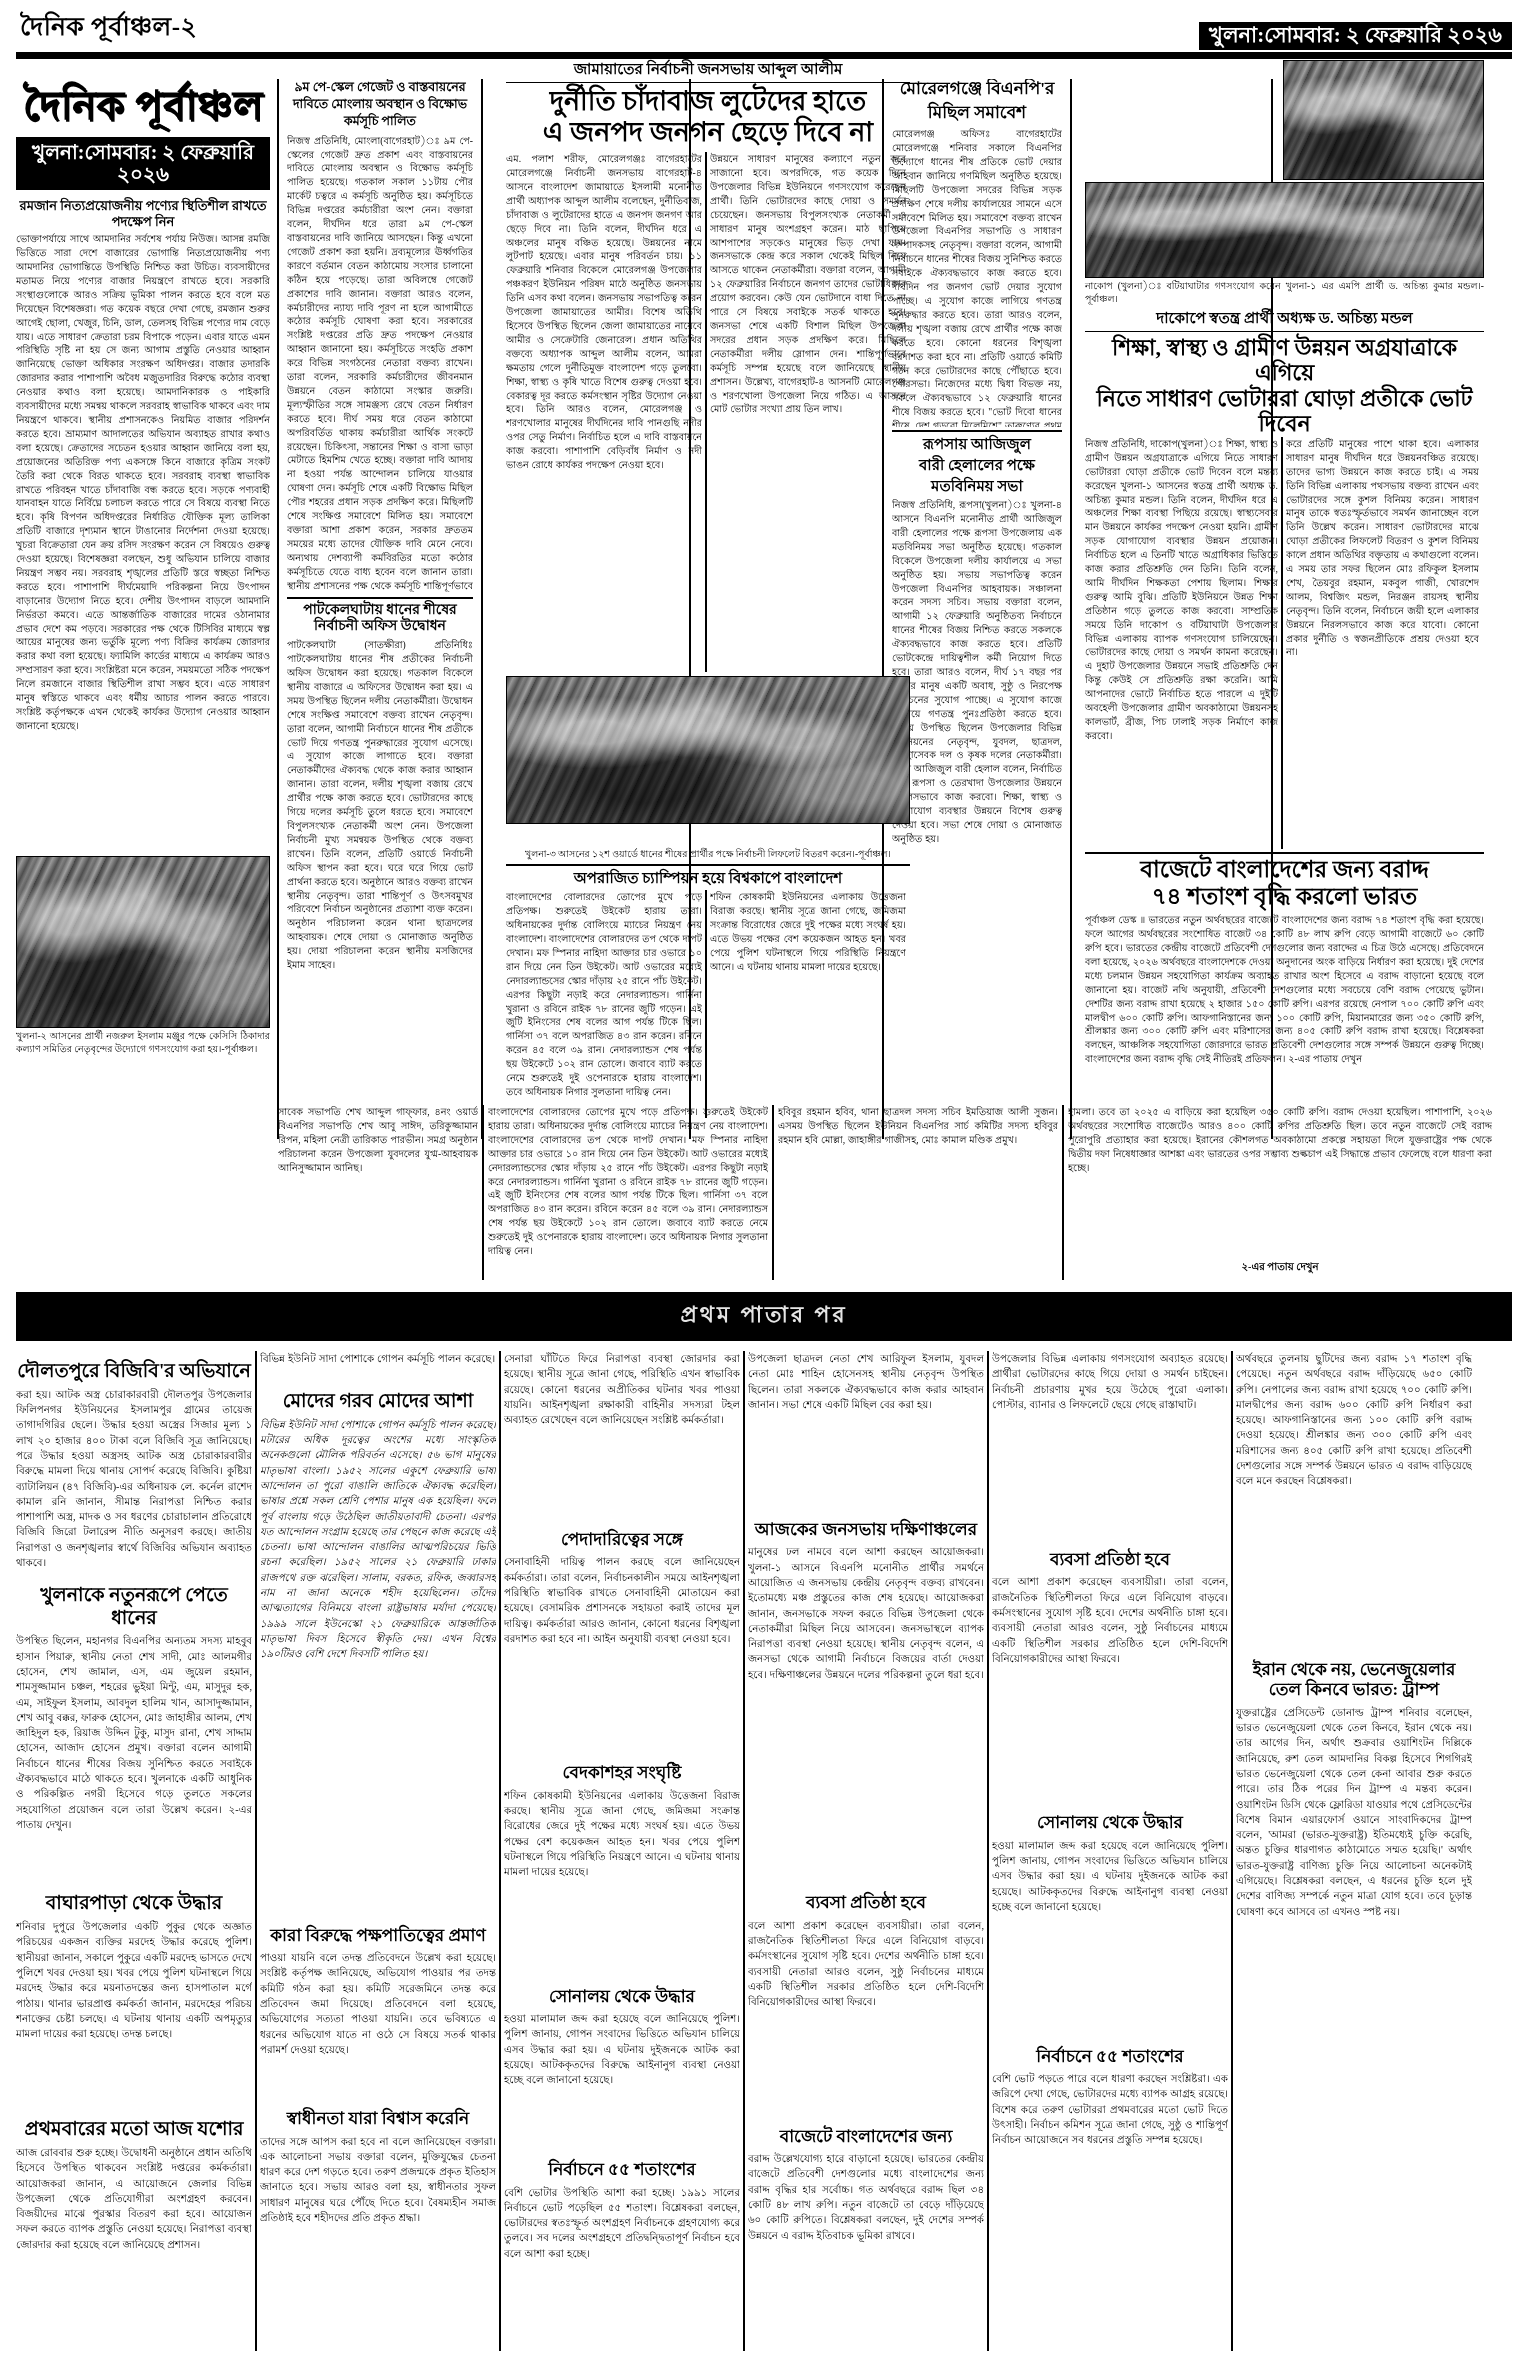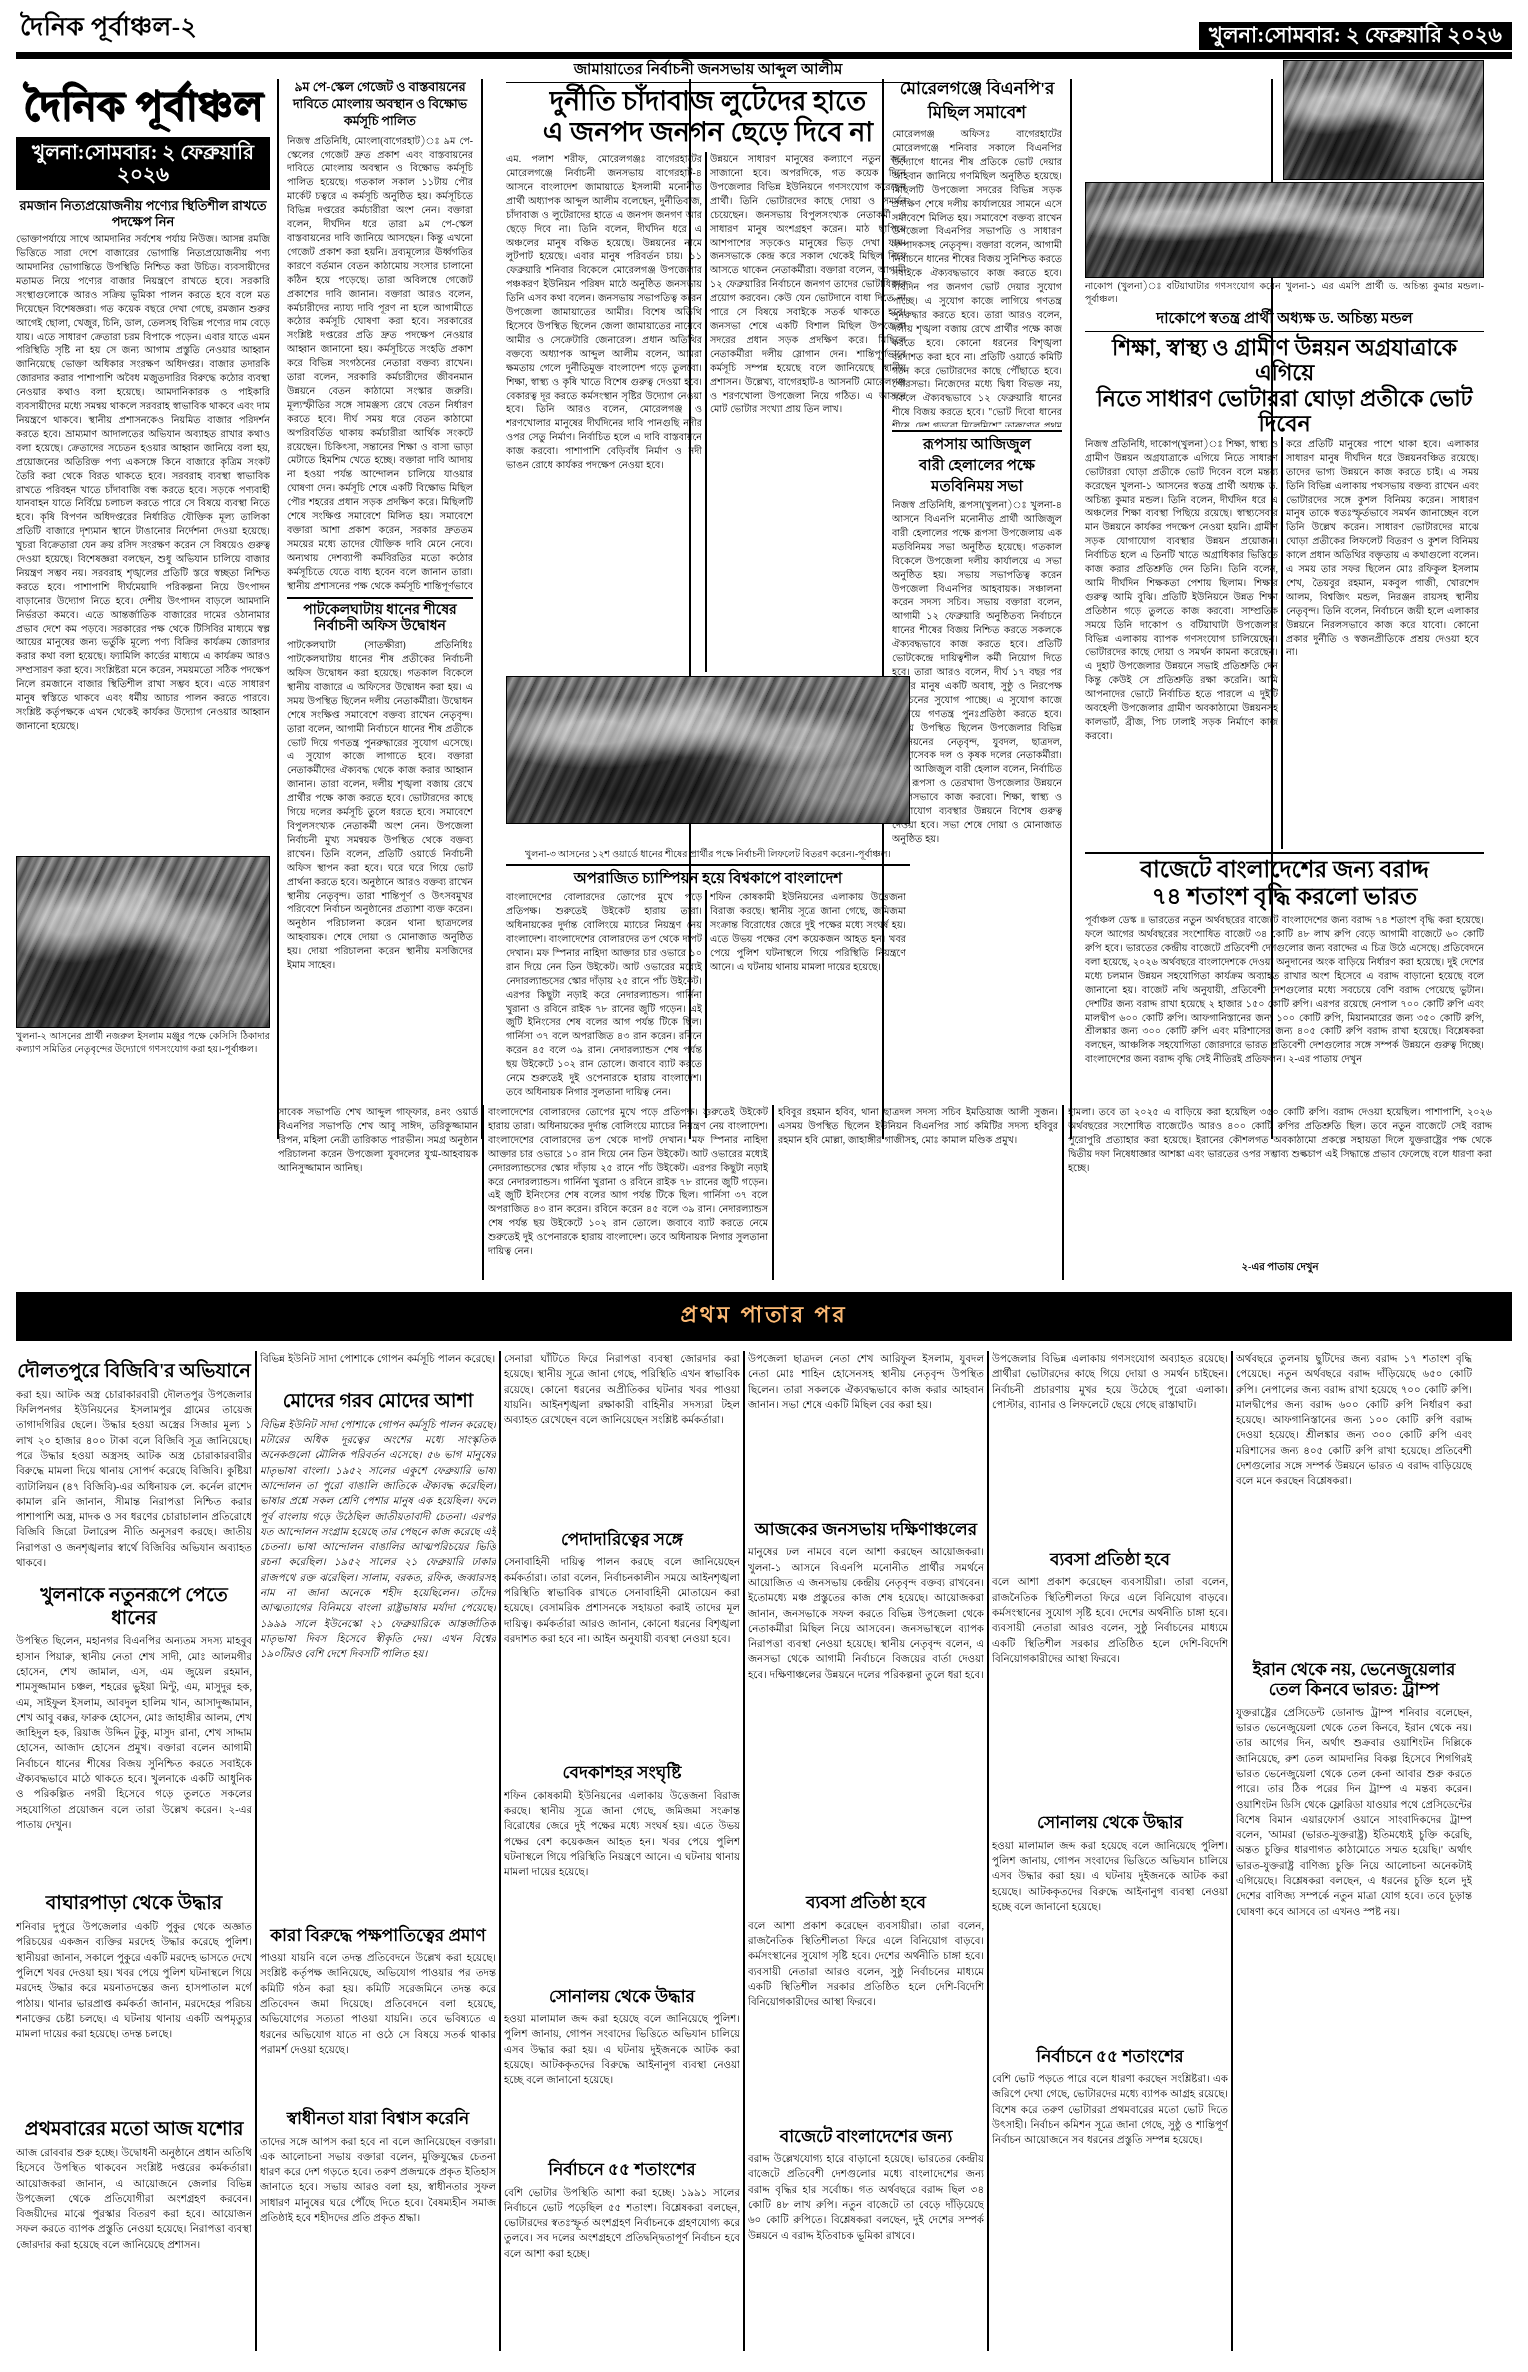--- a/index.html
+++ b/index.html
@@ -78,21 +78,21 @@
       radial-gradient(ellipse at 48% 30%, rgba(255,255,255,.50) 0 8%, rgba(0,0,0,0) 26%),
       radial-gradient(ellipse at 72% 42%, rgba(255,255,255,.45) 0 8%, rgba(0,0,0,0) 25%),
       radial-gradient(ellipse at 35% 72%, rgba(0,0,0,.55) 0 14%, rgba(0,0,0,0) 42%),
       radial-gradient(ellipse at 85% 75%, rgba(255,255,255,.35) 0 10%, rgba(0,0,0,0) 30%),
       linear-gradient(180deg, rgba(255,255,255,.12), rgba(0,0,0,.35));
   }
   .caption { font-size:9.4px; line-height:1.4; text-align:justify; margin-top:2px; }
 
   
   .section-bar {
-    background:#000; color:#fdba74; text-align:center; font-weight:bold;
+    background:#000; color:#e5e5e5; text-align:center; font-weight:bold;
     font-size:22px; letter-spacing:3px; padding:5px 0 7px 0; margin:6px 0 0 0;
   }
 
   
   .botgrid {
     display:grid;
     grid-template-columns: 236px 8px 236px 8px 236px 8px 236px 8px 236px 8px 236px;
     margin-top:6px;
   }
   .bt-head {

